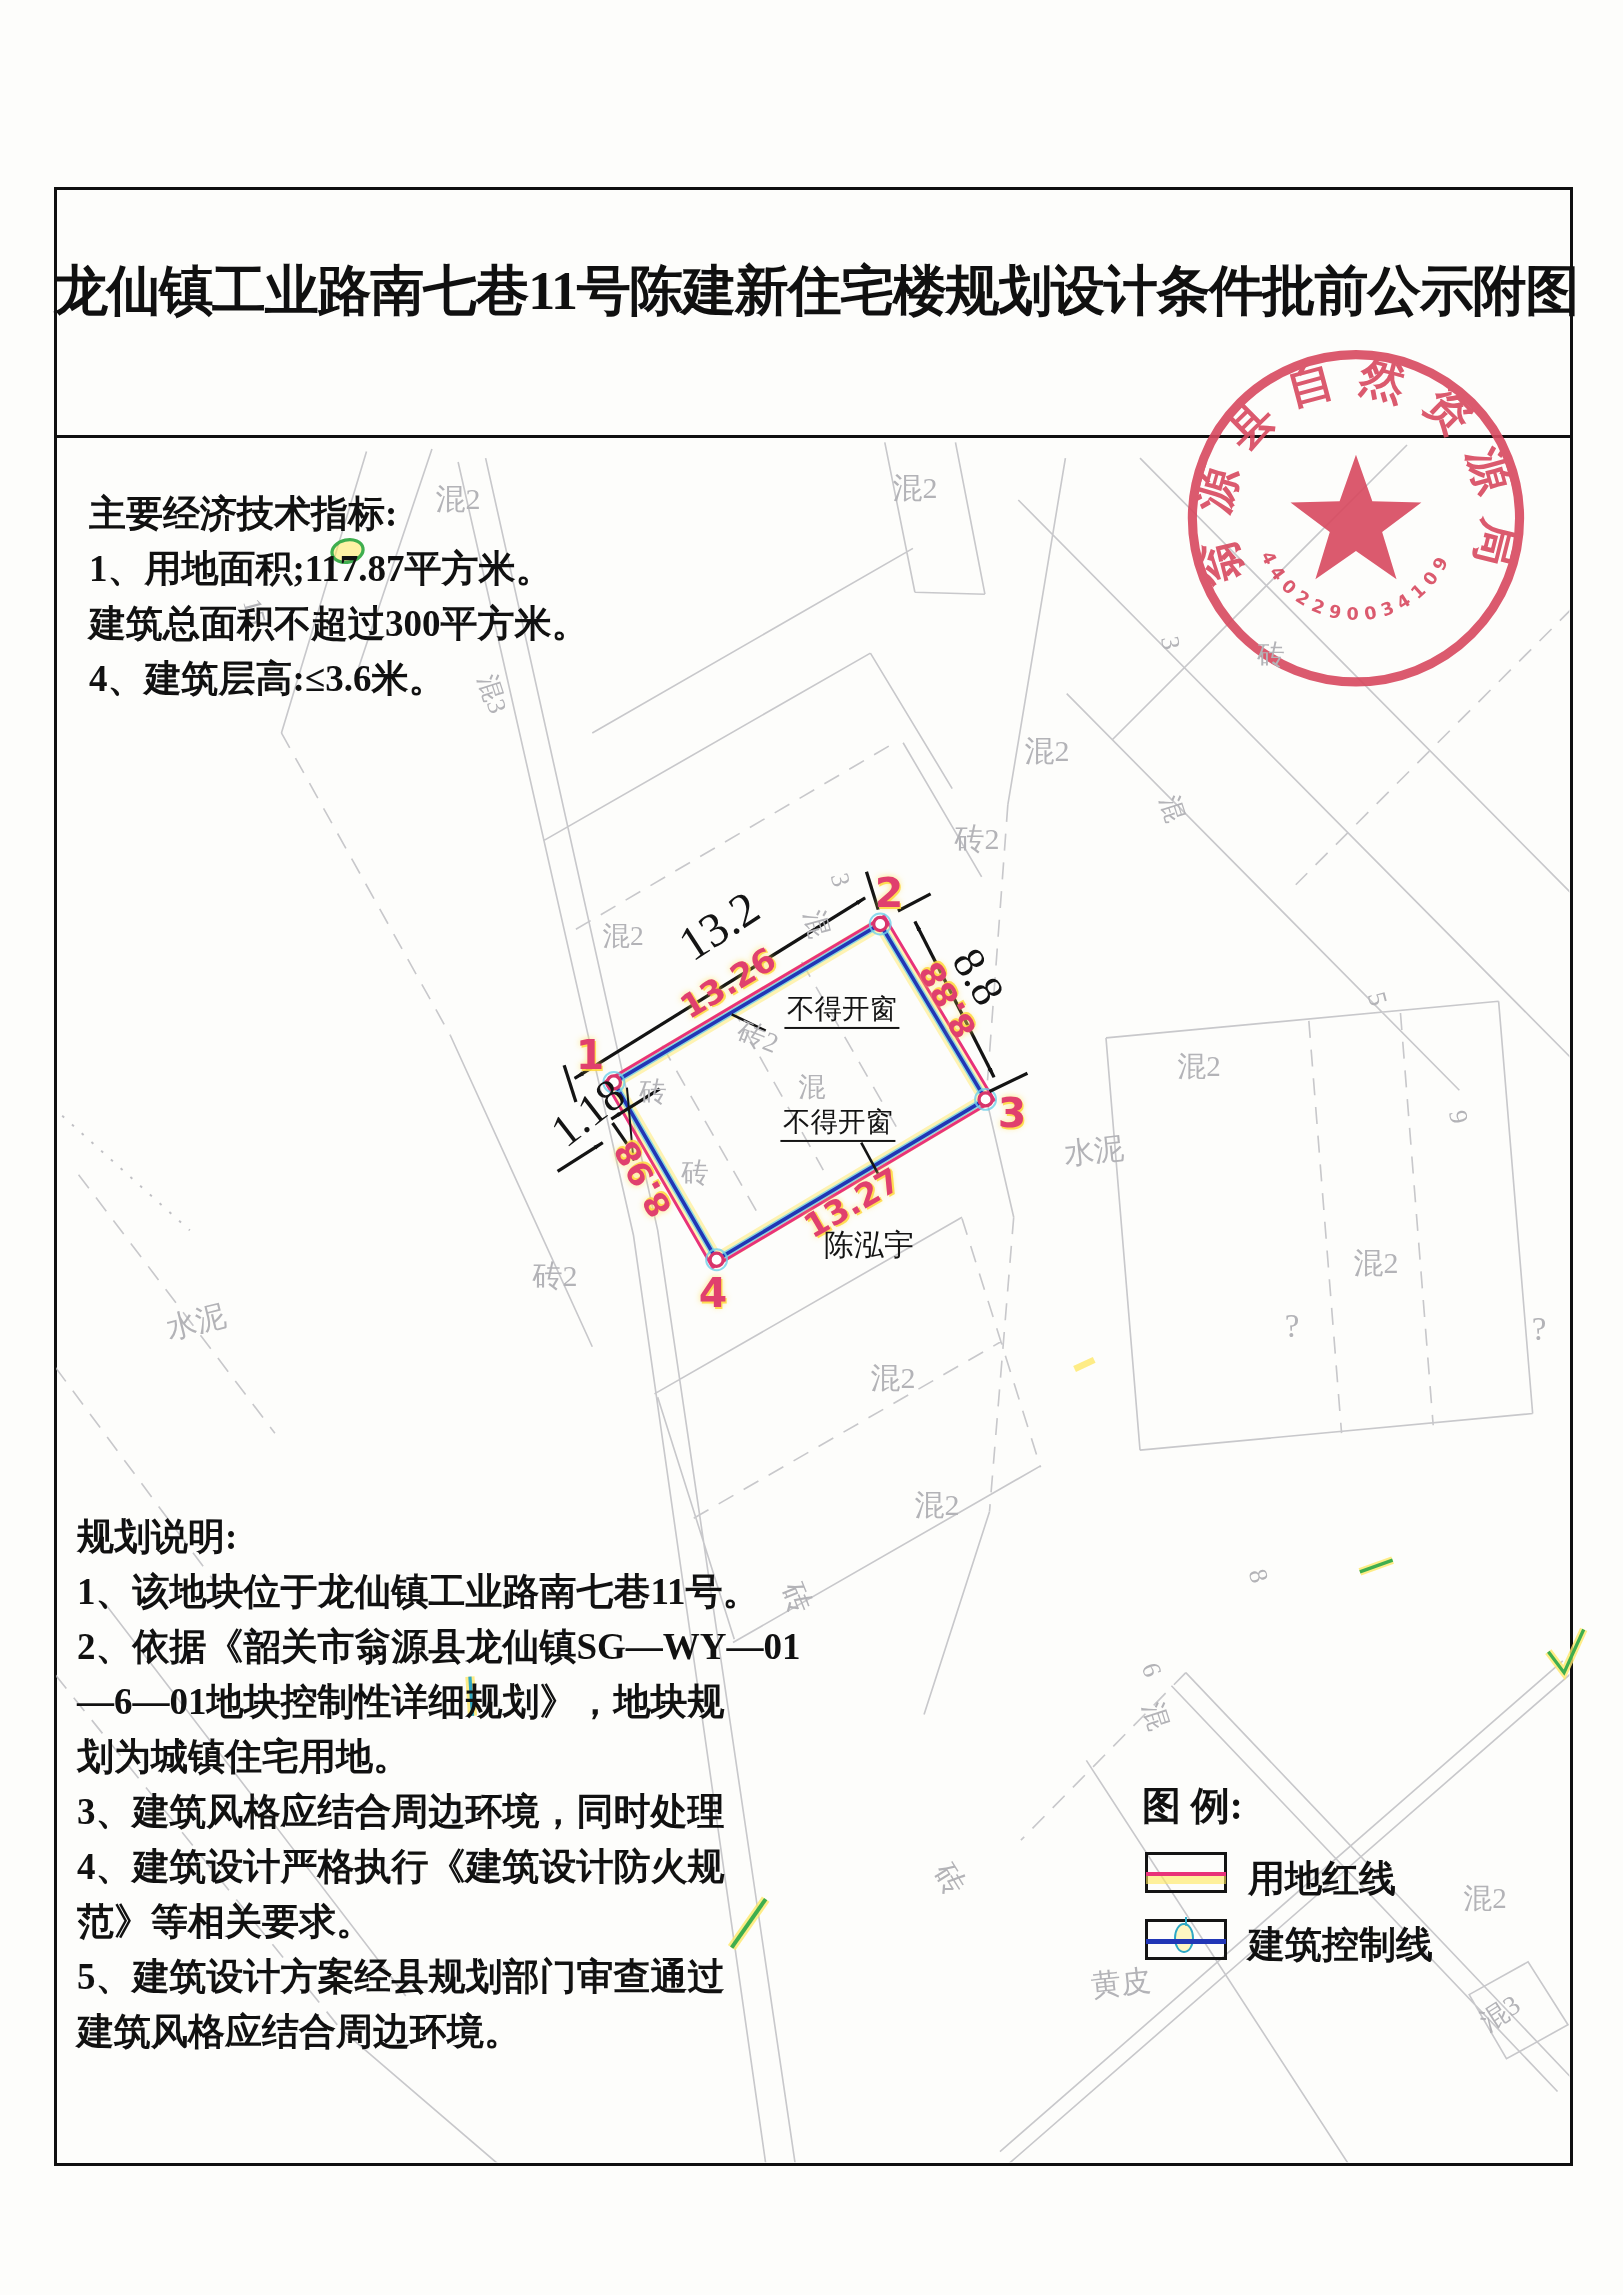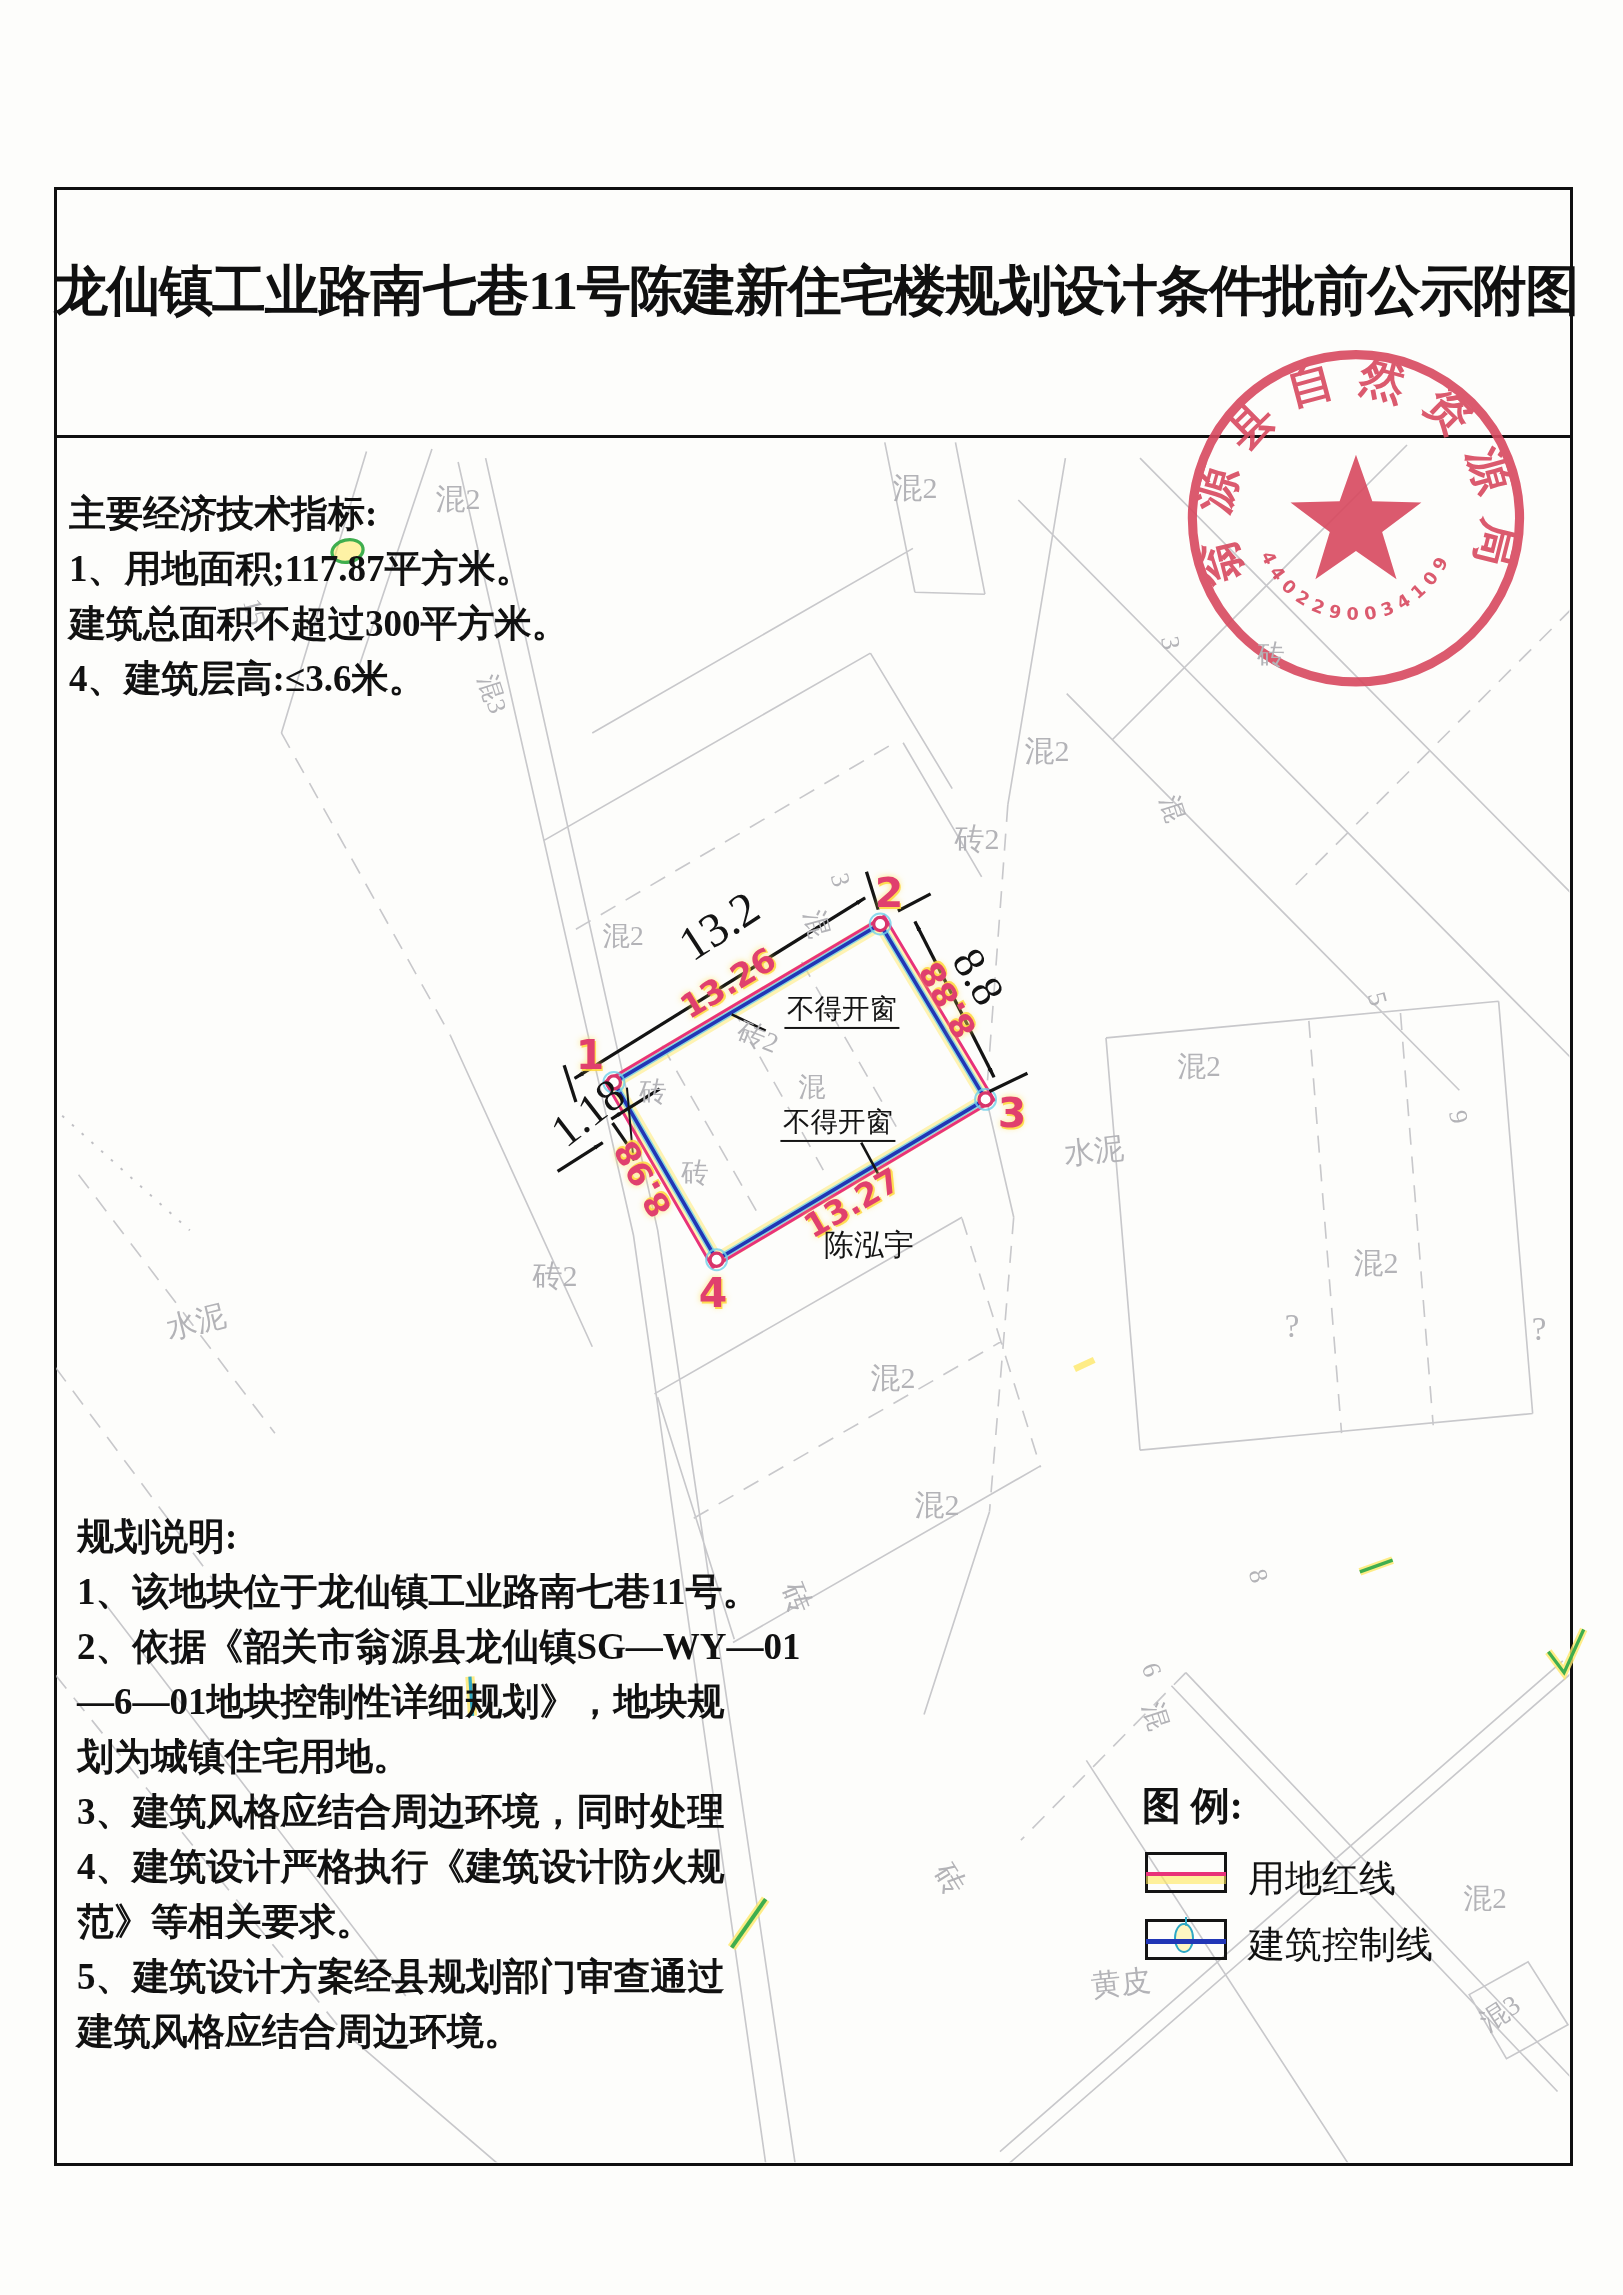--- a/index.html
+++ b/index.html
@@ -7,26 +7,26 @@
        font-family:"Liberation Serif","DejaVu Serif",serif;}
   .abs{position:absolute;}
   
   #frame{left:54px;top:187px;width:1519px;height:1979px;border:3.9px solid #101010;box-sizing:border-box;z-index:0;}
   #separator{left:54px;top:435px;width:1519px;height:3.3px;background:#101010;z-index:1;}
   #page-title{left:54px;top:255px;width:1519px;text-align:center;font-size:54px;font-weight:600;
       letter-spacing:-1.3px;color:#101010;white-space:nowrap;z-index:3;}
   
   .textblock{z-index:3;color:#111;font-weight:600;}
   .textblock .tline{font-size:37px;line-height:55px;white-space:nowrap;}
-  #indicators{left:69px;top:486px;}
+  #indicators{left:89px;top:486px;}
   #planning{left:77px;top:1509px;}
   
   #legend-title{left:1142px;top:1779px;font-size:39px;font-weight:700;color:#111;z-index:3;white-space:pre;text-align:right;}
   .legend-box{border:3.3px solid #141414;width:82px;height:41px;z-index:3;box-sizing:border-box;}
-  .legend-label{font-size:37px;font-weight:400;color:#111;z-index:3;white-space:nowrap;}
+  .legend-label{font-size:37px;font-weight:700;color:#111;z-index:3;white-space:nowrap;}
   .redline-sample{position:absolute;left:-2px;right:-2px;top:17px;height:3.9px;background:#e8327a;}
   .redline-glow{position:absolute;left:-2px;right:-2px;top:21px;height:7.9px;background:rgba(255,232,90,.6);}
   .blueline-sample{position:absolute;left:-2px;right:-2px;top:17px;height:4.6px;background:#2136b6;}
   .bluecircle-sample{position:absolute;left:26px;top:1.3px;width:19.6px;height:30px;border:2.6px solid #2fa8c4;
       border-radius:50%;background:rgba(255,232,90,.35);box-sizing:border-box;}
   .bluetick-sample{position:absolute;left:37px;top:-5.2px;width:2px;height:9.2px;background:#2fa8c4;}
   
   #map-svg{left:0;top:0;z-index:2;}
   
   #map-labels{left:0;top:0;width:1623px;height:2295px;z-index:3;pointer-events:none;}

